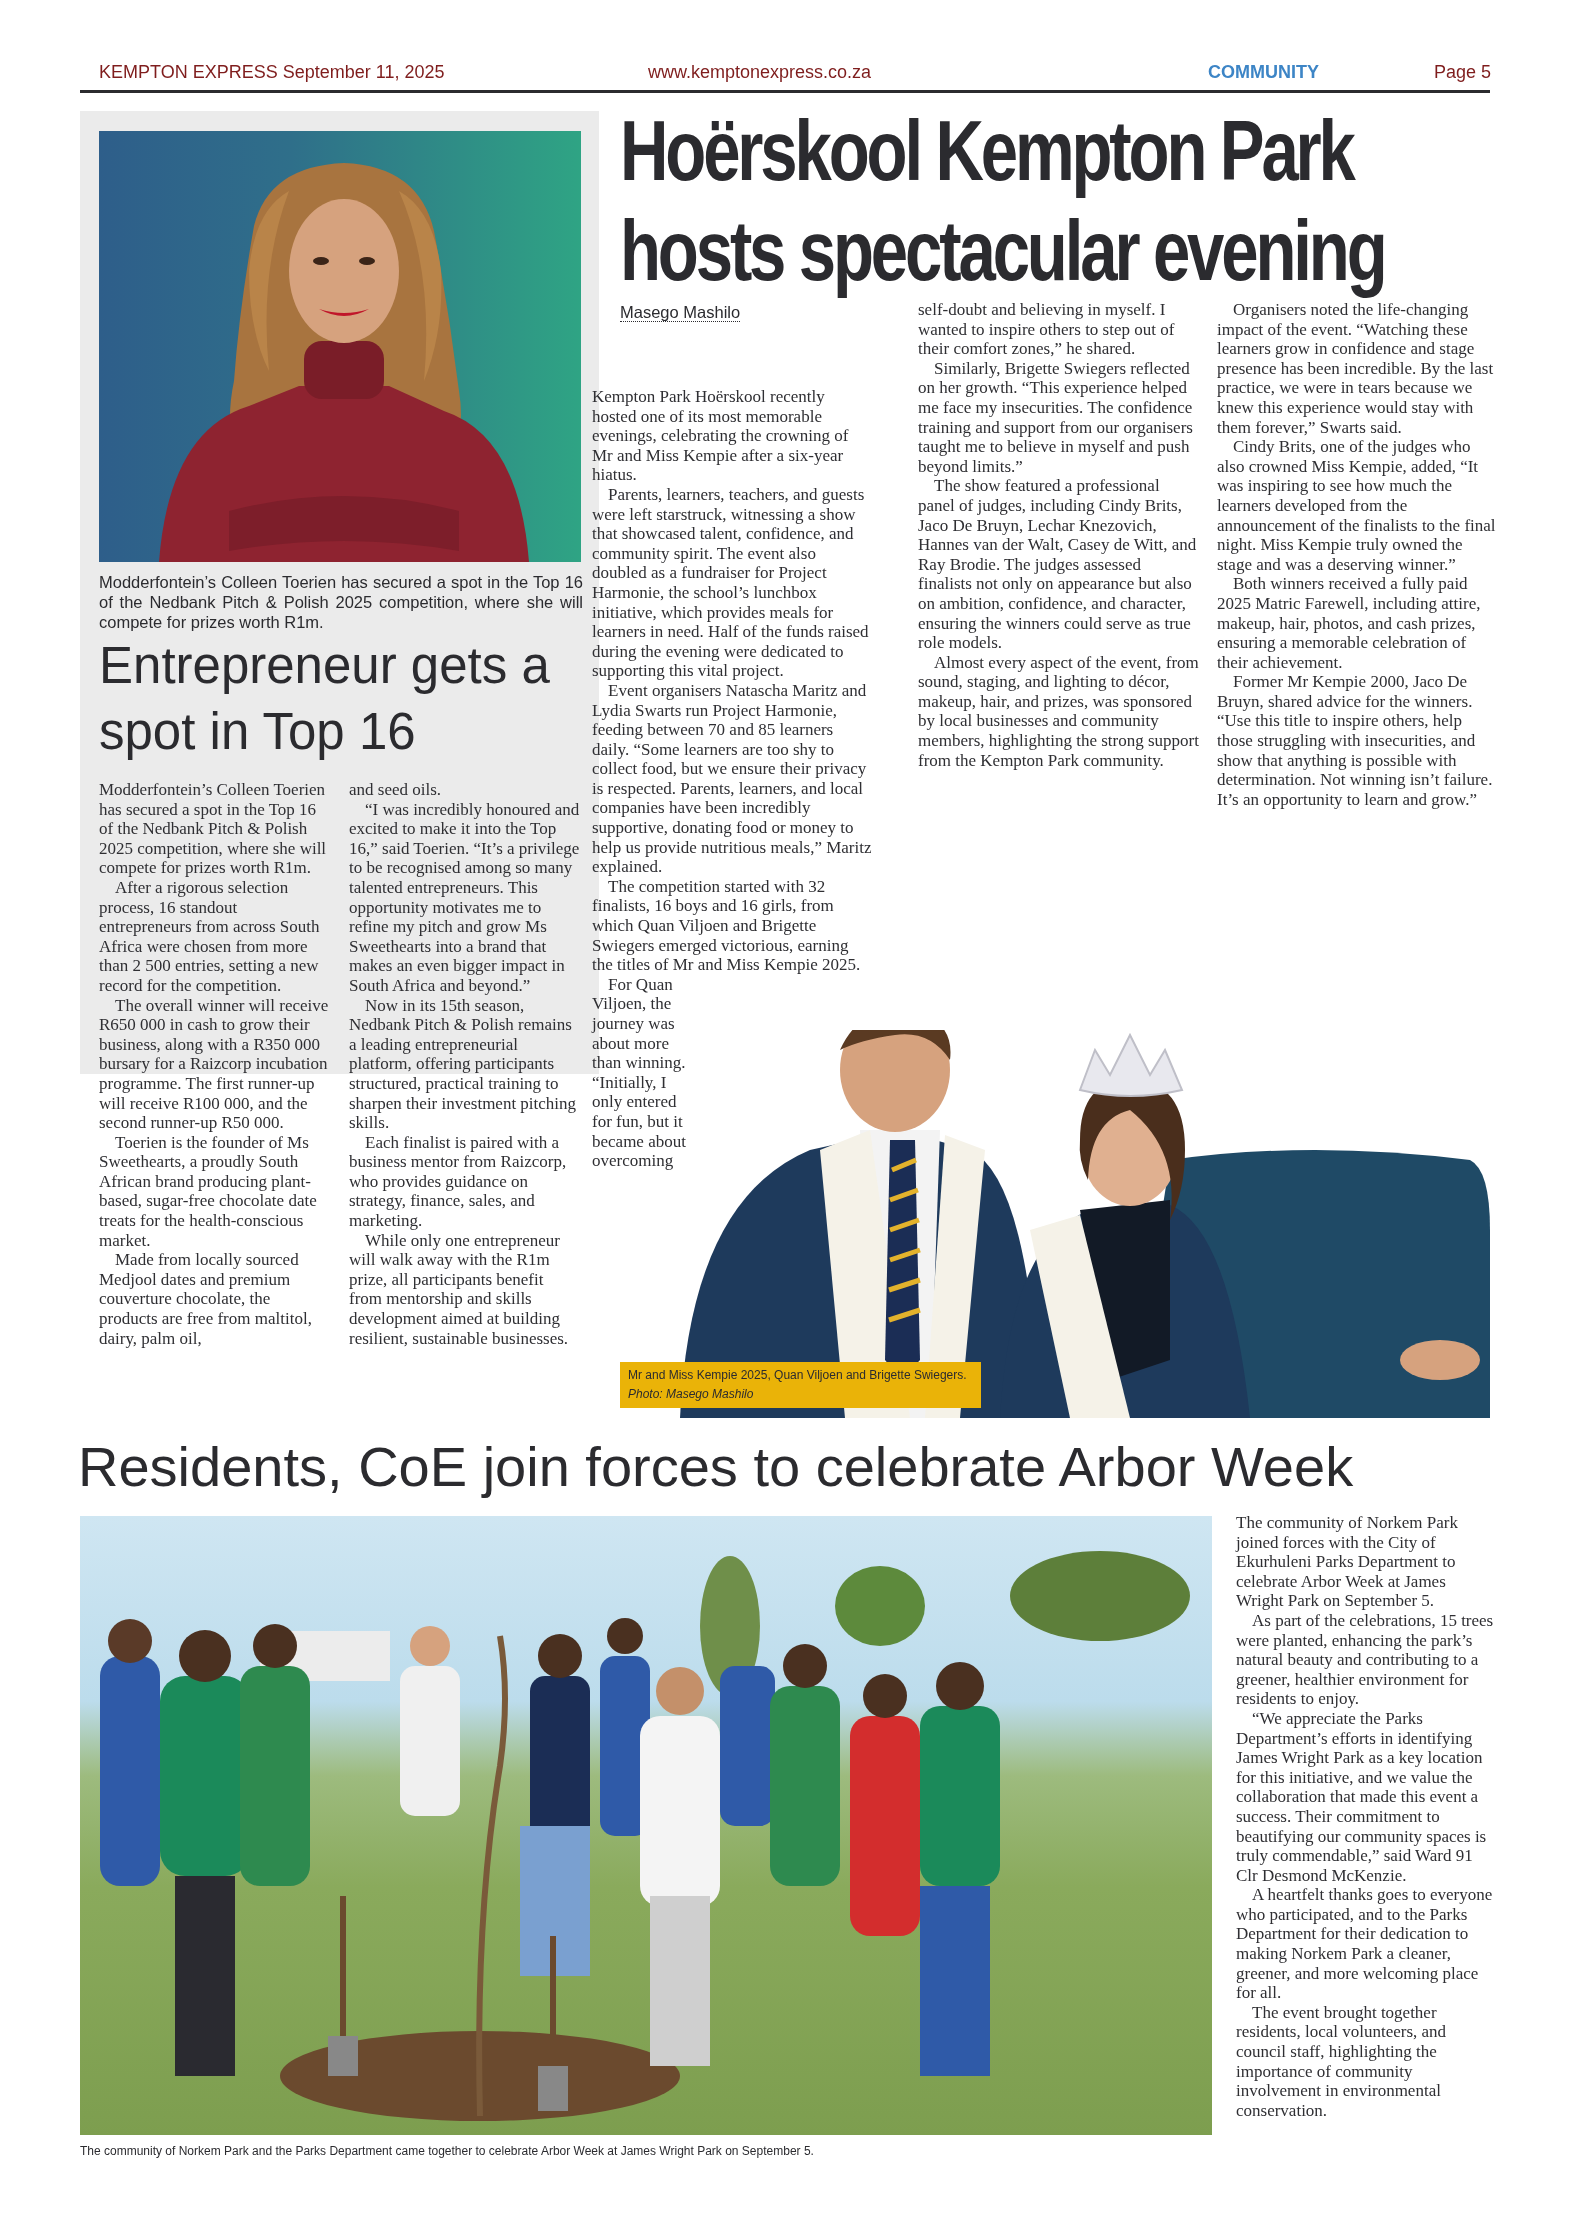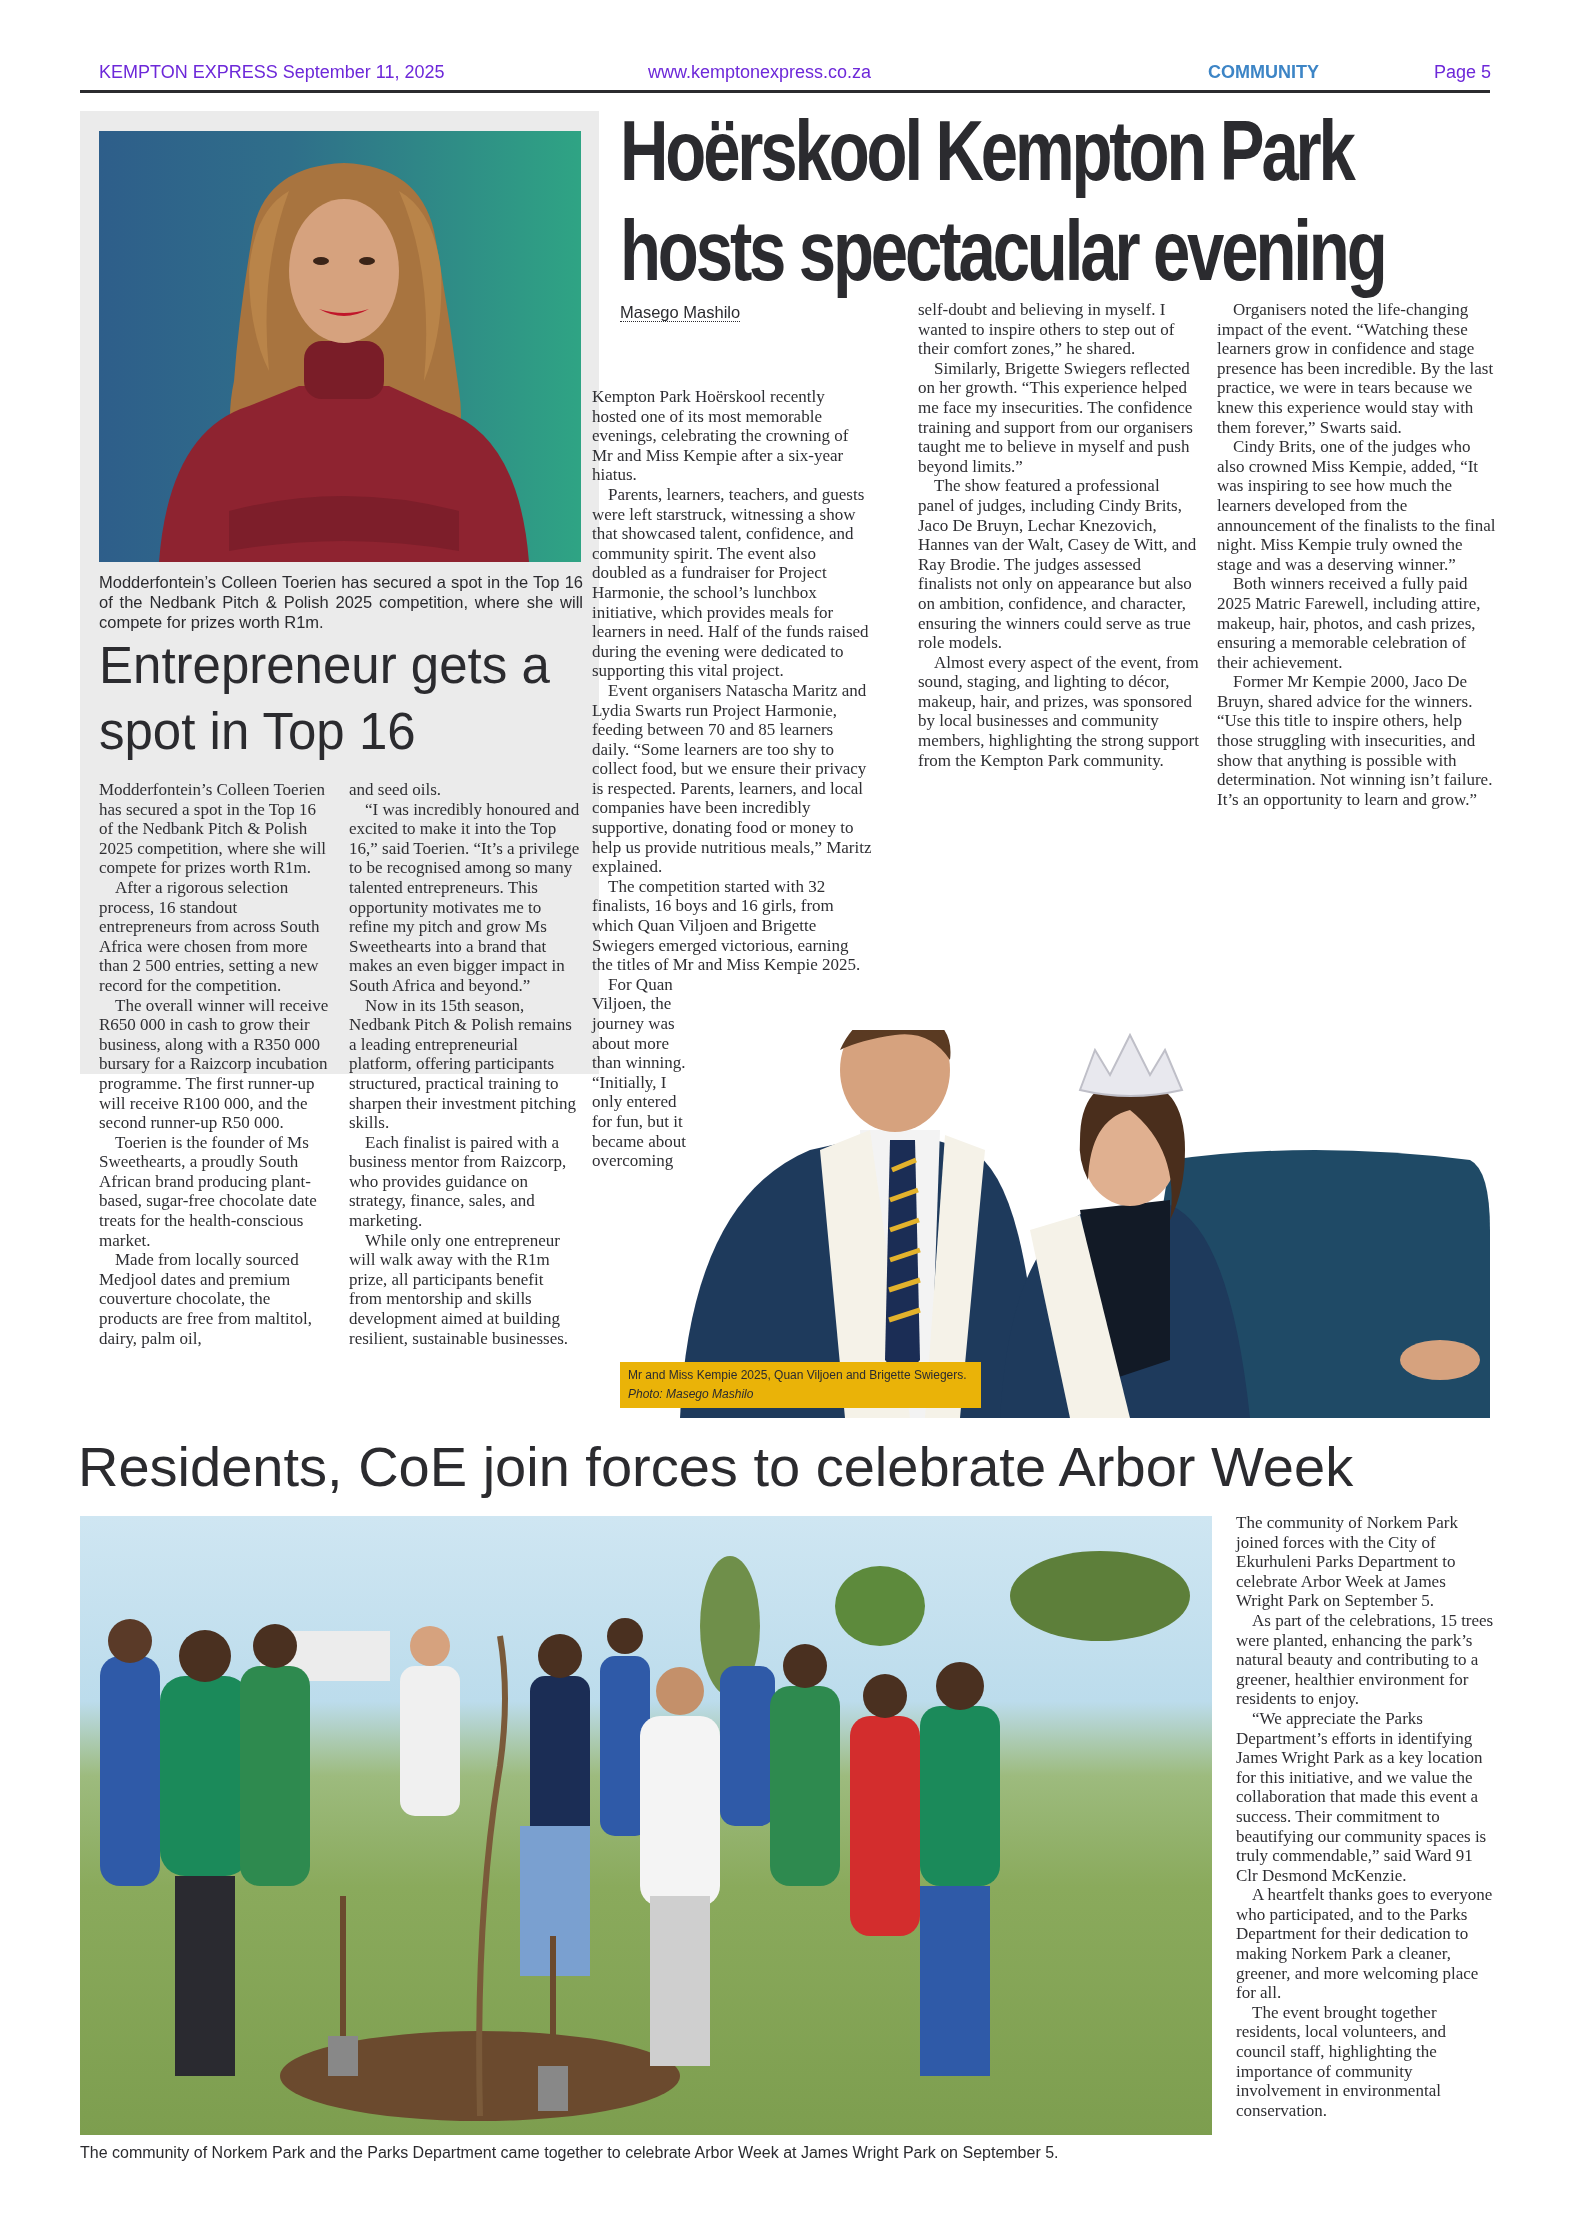--- a/index.html
+++ b/index.html
@@ -1,19 +1,19 @@
 <!DOCTYPE html>
 <html><head>
 <meta charset="utf-8">
 <style>
   html, body { margin:0; padding:0; background:#ffffff; }
   body { width:1572px; height:2224px; position:relative; overflow:hidden; font-family:"Liberation Serif", serif; color:#2a2a2e; }
 
   
-  .hdr { position:absolute; top:62px; font-family:"Liberation Sans", sans-serif; font-size:18px; color:#6d28d9; }
+  .hdr { position:absolute; top:62px; font-family:"Liberation Sans", sans-serif; font-size:18px; color:#7f1d1d; }
   .hdr-rule { position:absolute; left:80px; top:90px; width:1410px; height:3px; background:#2b2b2f; }
   .hdr-section { color:#3d85c6; font-weight:bold; }
 
   
   .sidebar { position:absolute; left:80px; top:111px; width:519px; height:963px; background:#ebebeb; }
   .portrait { position:absolute; left:19px; top:20px; width:482px; height:431px; overflow:hidden;
     background:linear-gradient(90deg,#2e5e8a 0%,#2f6f8a 40%,#2f8e86 75%,#2fa484 100%); }
   .caption-sans { font-family:"Liberation Sans", sans-serif; font-size:16.5px; line-height:20px; color:#2b2b2f; }
   .side-caption { position:absolute; left:19px; top:461px; width:484px; text-align:justify; }
   .side-headline { position:absolute; left:19px; top:522px; width:490px; font-family:"Liberation Sans", sans-serif; font-size:51px; line-height:66px; color:#2b2b2f; }
@@ -31,21 +31,21 @@
   .main-col3 { left:1217px; top:300px; width:283px; }
 
   
   .kempie-photo { position:absolute; left:610px; top:1030px; width:890px; height:388px; }
   .kempie-caption { position:absolute; left:620px; top:1362px; width:345px; background:#eab308; padding:4px 8px; font-family:"Liberation Sans", sans-serif; font-size:12px; line-height:19px; color:#2b2b2f; }
   .kempie-caption i { font-style:italic; }
 
   
   .arbor-head { position:absolute; left:78px; top:1432px; width:1430px; font-family:"Liberation Sans", sans-serif; font-size:56px; line-height:70px; color:#2b2b2f; white-space:nowrap; }
   .arbor-photo { position:absolute; left:80px; top:1516px; width:1132px; height:619px; overflow:hidden; background:linear-gradient(180deg,#cfe6f2 0%,#bcdcec 30%,#9dbb7e 42%,#8aaa5c 60%,#7d9e4f 100%); }
-  .arbor-caption { position:absolute; left:80px; top:2144px; width:1140px; font-family:"Liberation Sans", sans-serif; font-size:16px; color:#2b2b2f; }
+  .arbor-caption { position:absolute; left:80px; top:2144px; width:1140px; font-family:"Liberation Sans", sans-serif; font-size:12px; color:#2b2b2f; }
   .arbor-col { left:1236px; top:1513px; width:260px; }
 </style>
 </head>
 <body>
 
 <div class="hdr" style="left:99px;">KEMPTON EXPRESS September 11, 2025</div>
 <div class="hdr" style="left:648px;">www.kemptonexpress.co.za</div>
 <div class="hdr hdr-section" style="left:1208px;">COMMUNITY</div>
 <div class="hdr" style="left:1434px;">Page 5</div>
 <div class="hdr-rule"></div>

